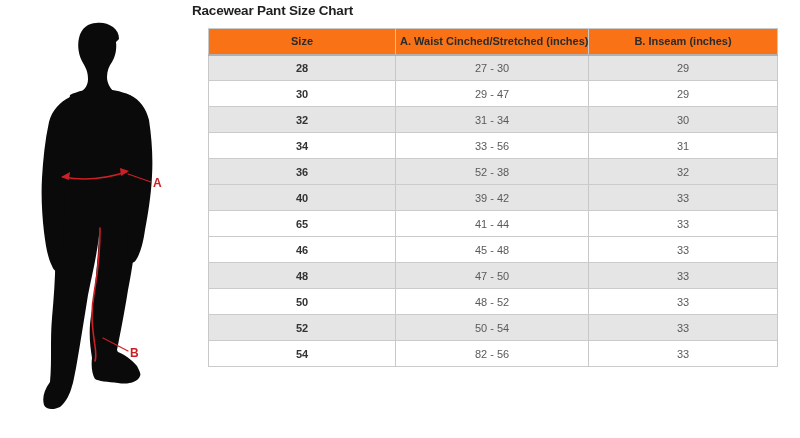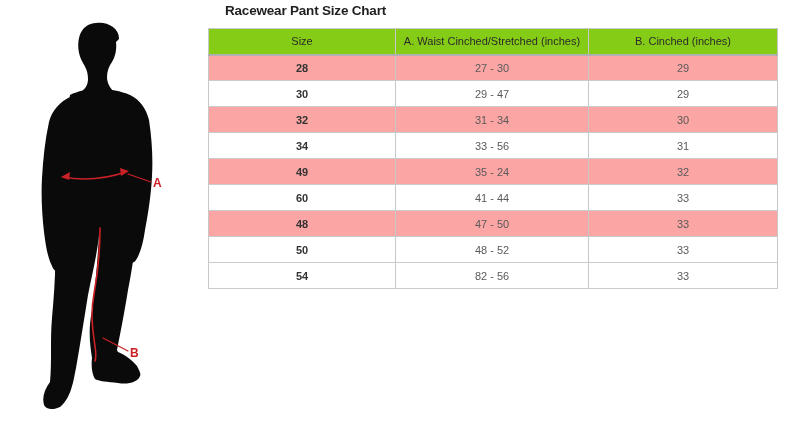--- a/index.html
+++ b/index.html
@@ -11,21 +11,21 @@
     overflow: hidden;
   }
   .stage { position: relative; width: 800px; height: 438px; }
 
   .figure-wrap {
     position: absolute; left: 0; top: 0;
     width: 210px; height: 438px;
   }
 
   .page-title {
-    position: absolute; left: 225px; top: 3px;
+    position: absolute; left: 192px; top: 3px;
     font-size: 13.5px; font-weight: bold; color: #1f1f1f;
     letter-spacing: -0.2px;
   }
 
   table.size-chart {
     position: absolute; left: 208px; top: 28px;
     width: 569px;
     border-collapse: collapse;
     table-layout: fixed;
     border: 1px solid #a3a3a3;
@@ -37,28 +37,28 @@
     border-top: 1px solid #cbcbcb;
     border-bottom: 1px solid #cbcbcb;
     height: 26px;
     padding: 0 4px;
     text-align: center;
     vertical-align: middle;
     white-space: nowrap;
     overflow: hidden;
   }
   table.size-chart thead th {
-    background: #84cc16;
+    background: #f97316;
     color: #2b2b2b;
-    font-weight: normal;
+    font-weight: bold;
     border-bottom: 2px solid #b0b0b0;
   }
   table.size-chart tbody td { color: #5a5a5a; background: #ffffff; }
   table.size-chart tbody td.size-col { color: #333333; font-weight: bold; }
-  table.size-chart tbody tr.shade td { background: #fca5a5; margin-left: 48px; }
+  table.size-chart tbody tr.shade td { background: #e5e5e5; margin-left: 48px; }
 </style>
 </head>
 <body>
 
 <div class="stage">
 
   <div class="figure-wrap">
     <svg width="210" height="438" viewBox="0 0 210 438">
       <g fill="#0a0a0a" stroke="none">
 
@@ -142,21 +142,21 @@
   <table class="size-chart">
     <colgroup>
       <col style="width:187px">
       <col style="width:193px">
       <col style="width:189px">
     </colgroup>
     <thead>
       <tr>
         <th>Size</th>
         <th>A. Waist Cinched/Stretched (inches)</th>
-        <th>B. Cinched (inches)</th>
+        <th>B. Inseam (inches)</th>
       </tr>
     </thead>
     <tbody>
         <tr class="shade">
           <td class="size-col">28</td>
           <td>27 - 30</td>
           <td>29</td>
         </tr>
         <tr>
           <td class="size-col">30</td>
@@ -167,39 +167,54 @@
           <td class="size-col">32</td>
           <td>31 - 34</td>
           <td>30</td>
         </tr>
         <tr>
           <td class="size-col">34</td>
           <td>33 - 56</td>
           <td>31</td>
         </tr>
         <tr class="shade">
-          <td class="size-col">49</td>
-          <td>35 - 24</td>
+          <td class="size-col">36</td>
+          <td>52 - 38</td>
           <td>32</td>
         </tr>
-        <tr>
-          <td class="size-col">60</td>
+        <tr class="shade">
+          <td class="size-col">40</td>
+          <td>39 - 42</td>
+          <td>33</td>
+        </tr>
+        <tr>
+          <td class="size-col">65</td>
           <td>41 - 44</td>
+          <td>33</td>
+        </tr>
+        <tr>
+          <td class="size-col">46</td>
+          <td>45 - 48</td>
           <td>33</td>
         </tr>
         <tr class="shade">
           <td class="size-col">48</td>
           <td>47 - 50</td>
           <td>33</td>
         </tr>
         <tr>
           <td class="size-col">50</td>
           <td>48 - 52</td>
           <td>33</td>
         </tr>
+        <tr class="shade">
+          <td class="size-col">52</td>
+          <td>50 - 54</td>
+          <td>33</td>
+        </tr>
         <tr>
           <td class="size-col">54</td>
           <td>82 - 56</td>
           <td>33</td>
         </tr>
       </tbody>
   </table>
 
 </div>
 

